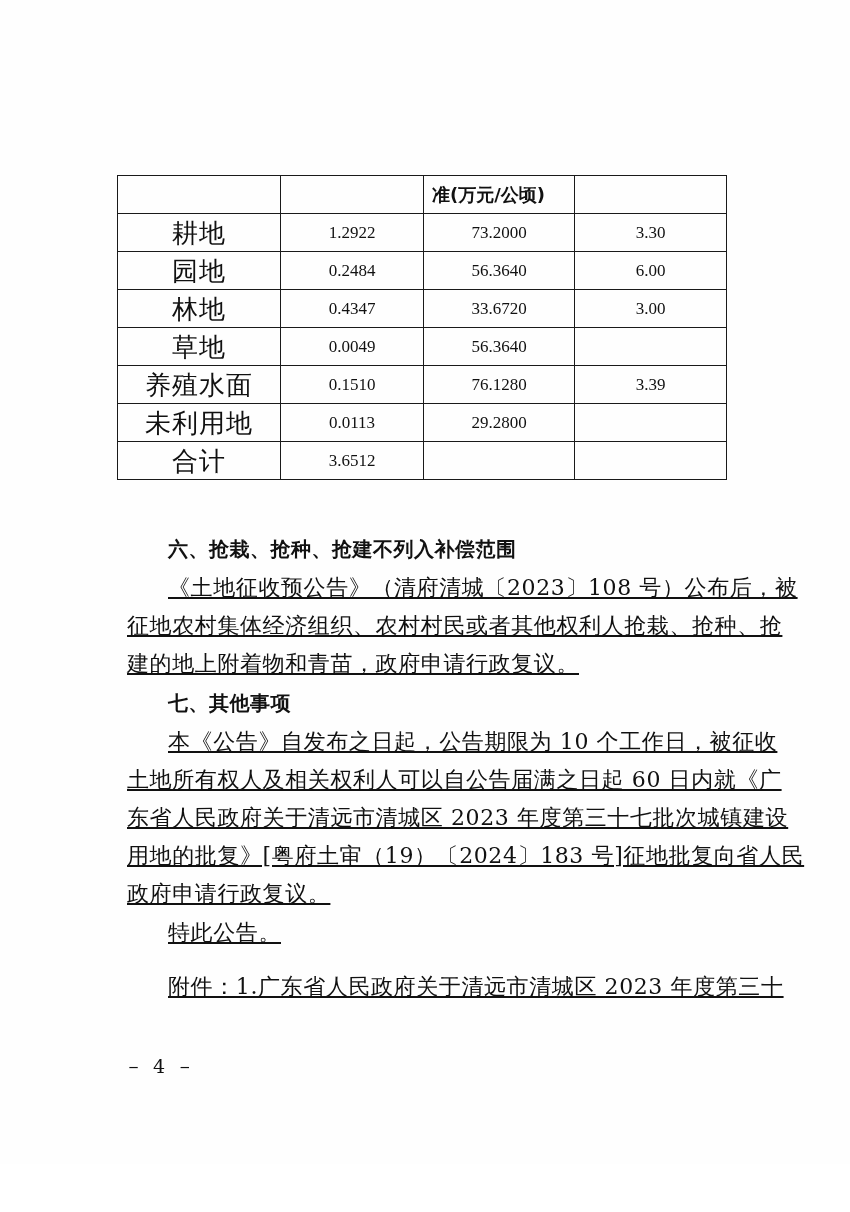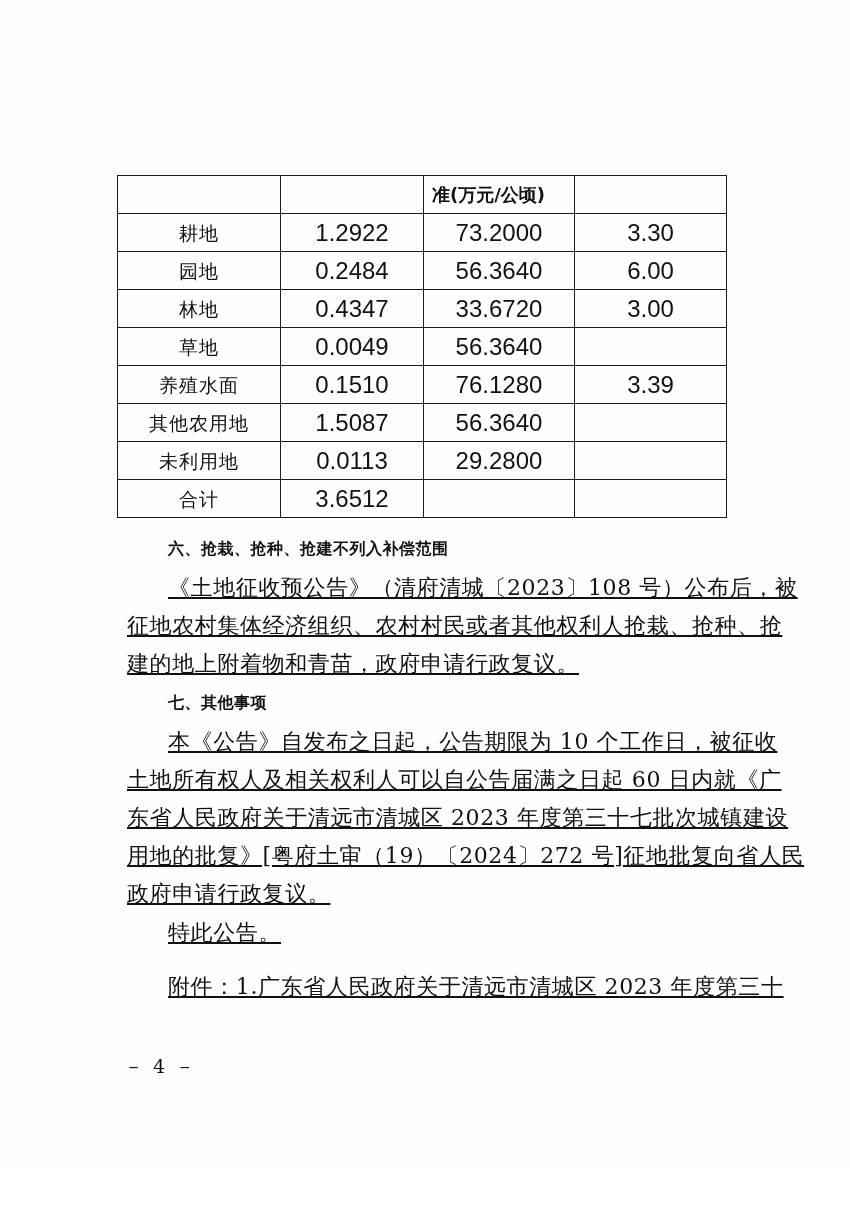--- a/index.html
+++ b/index.html
@@ -29,31 +29,31 @@
       width: 609px;
       border-collapse: collapse;
       table-layout: fixed;
     }
     table.comp-table td {
       border: 1.5px solid #1a1a1a;
       height: 37px;
       padding: 0;
       text-align: center;
       vertical-align: middle;
-      font-size: 19px;
+      font-size: 26px;
       line-height: 20px;
       letter-spacing: 1px;
     }
     table.comp-table col.c1 { width: 163px; }
     table.comp-table col.c2 { width: 143px; }
     table.comp-table col.c3 { width: 151px; }
     table.comp-table col.c4 { width: 152px; }
     table.comp-table td.num {
-      font-family: Liberation Sans, sans-serif;
-      font-size: 24px;
+      font-family: Liberation Serif, serif;
+      font-size: 17px;
       letter-spacing: 0px;
     }
     table.comp-table td.hdr-cell {
       font-family: "DejaVu Sans", "Liberation Sans", sans-serif;
       font-weight: bold;
       font-size: 18px;
       text-align: left;
       padding-left: 8px;
       letter-spacing: 0;
     }
@@ -70,21 +70,21 @@
       text-align-last: justify;
       text-decoration: underline;
     }
     .line.indent { left: 168px; width: 559px; }
     .line.short { text-align-last: left; }
     .heading {
       position: absolute;
       left: 168px;
       font-family: "DejaVu Sans", "Liberation Sans", sans-serif;
       font-weight: bold;
-      font-size: 16px;
+      font-size: 20px;
       line-height: 24px;
       letter-spacing: 0.5px;
       white-space: nowrap;
     }
     .page-number {
       position: absolute;
       left: 124px;
       top: 1055px;
       font-size: 19px;
       line-height: 22px;
@@ -135,26 +135,20 @@
         <td class="num">56.3640</td>
         <td class="num"></td>
       </tr>
       <tr>
         <td>养殖水面</td>
         <td class="num">0.1510</td>
         <td class="num">76.1280</td>
         <td class="num">3.39</td>
       </tr>
       <tr>
-        <td>其他农用地</td>
-        <td class="num">1.5087</td>
-        <td class="num">56.3640</td>
-        <td class="num"></td>
-      </tr>
-      <tr>
         <td>未利用地</td>
         <td class="num">0.0113</td>
         <td class="num">29.2800</td>
         <td class="num"></td>
       </tr>
       <tr>
         <td>合计</td>
         <td class="num">3.6512</td>
         <td class="num"></td>
         <td class="num"></td>
@@ -164,21 +158,21 @@
 
   <div class="heading" style="top:537px;">六、抢栽、抢种、抢建不列入补偿范围</div>
   <div class="line indent" style="top:576px;">《土地征收预公告》（清府清城〔2023〕108 号）公布后，被</div>
   <div class="line" style="top:614px;">征地农村集体经济组织、农村村民或者其他权利人抢栽、抢种、抢</div>
   <div class="line short" style="top:652px;">建的地上附着物和青苗，政府申请行政复议。</div>
 
   <div class="heading" style="top:691px;">七、其他事项</div>
   <div class="line indent" style="top:730px;">本《公告》自发布之日起，公告期限为 10 个工作日，被征收</div>
   <div class="line" style="top:768px;">土地所有权人及相关权利人可以自公告届满之日起 60 日内就《广</div>
   <div class="line" style="top:806px;">东省人民政府关于清远市清城区 2023 年度第三十七批次城镇建设</div>
-  <div class="line" style="top:844px;">用地的批复》[粤府土审（19）〔2024〕272 号]征地批复向省人民</div>
+  <div class="line" style="top:844px;">用地的批复》[粤府土审（19）〔2024〕183 号]征地批复向省人民</div>
   <div class="line short" style="top:882px;">政府申请行政复议。</div>
 
   <div class="line indent short" style="top:921px;">特此公告。</div>
 
   <div class="line indent" style="top:975px;">附件：1.广东省人民政府关于清远市清城区 2023 年度第三十</div>
 
   <div class="page-number">－ 4 －</div>
 </div>
 
 </body></html>

